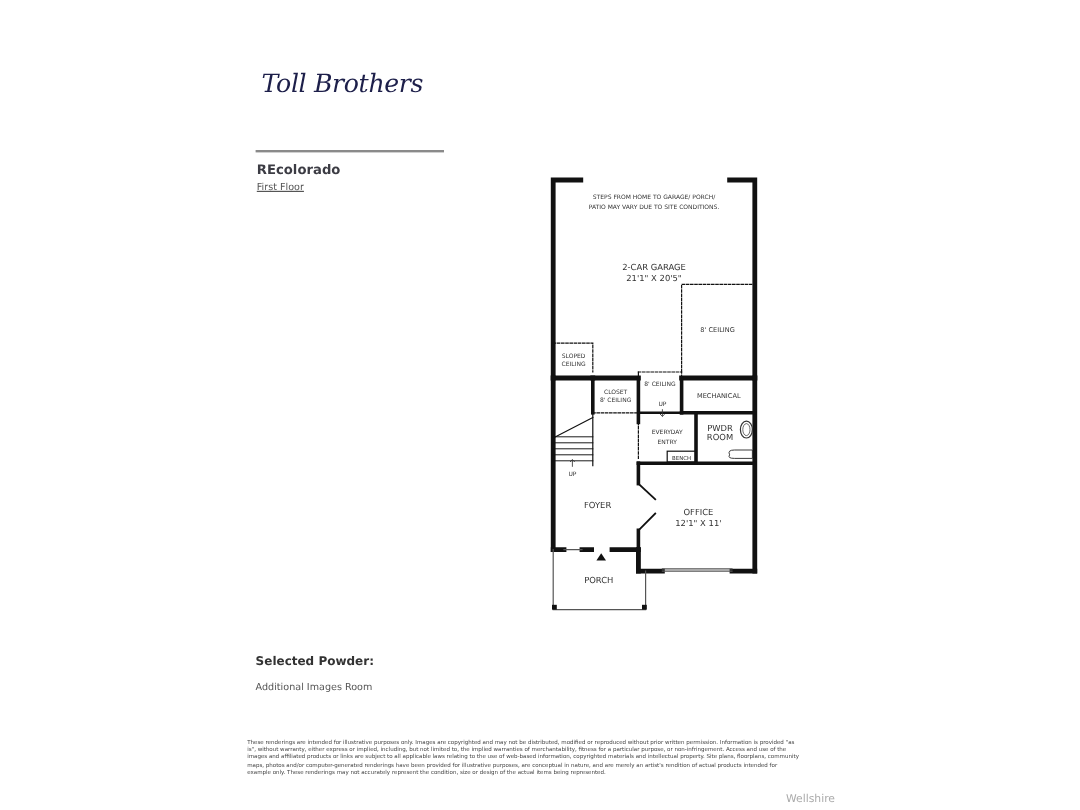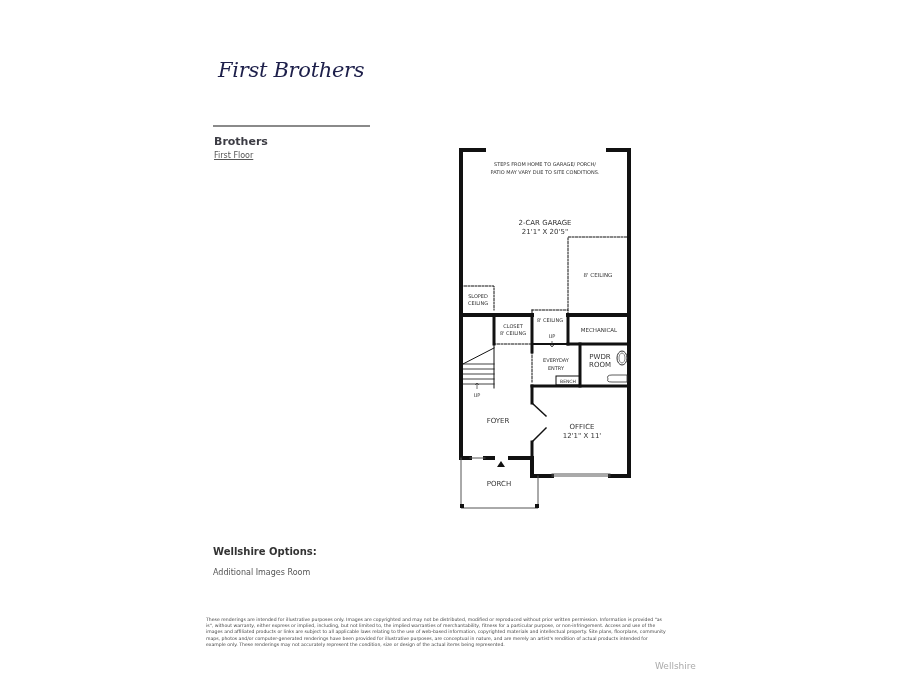--- a/index.html
+++ b/index.html
@@ -15,23 +15,23 @@
     .opt-item { left: 213px; top: 568px; font-size: 8px; color: #555; }
     .disclaimer { left: 206px; top: 617px; width: 460px; font-size: 4.6px; line-height: 6.2px; color: #444; }
     .watermark { left: 655px; top: 661px; font-size: 9px; color: #aaa; }
     .plan { left: 440px; top: 138px; width: 210px; height: 380px; }
     .plan svg { width: 210px; height: 380px; display: block; }
     .lbl { font-family: "DejaVu Sans", sans-serif; fill: #333; text-anchor: middle; }
   </style>
 </head>
 <body>
 
-<div class="abs logo">First Brothers</div>
+<div class="abs logo">Toll Brothers</div>
 <div class="abs rule"></div>
-<div class="abs model">Brothers</div>
+<div class="abs model">REcolorado</div>
 <div class="abs floor">First Floor</div>
 
 <div class="abs plan">
   <svg viewBox="440 130 210 380" xmlns="http://www.w3.org/2000/svg">
     <g stroke="#111" fill="none" stroke-linecap="square">
 
       <path d="M484 142 H461 V307" stroke-width="4"></path>
       <path d="M608 142 H629 V307" stroke-width="4"></path>
 
       <path d="M461 307 H494" stroke-width="4"></path>
@@ -111,16 +111,16 @@
     <text class="lbl" x="600" y="359" font-size="7">ROOM</text>
     <path d="M477 381 V375 M475 377 L477 375 L479 377" stroke="#333" stroke-width="0.7" fill="none"></path>
     <text class="lbl" x="477" y="389" font-size="5">UP</text>
     <text class="lbl" x="498" y="415" font-size="7">FOYER</text>
     <text class="lbl" x="582" y="421" font-size="7">OFFICE</text>
     <text class="lbl" x="582" y="430" font-size="7">12'1" X 11'</text>
     <text class="lbl" x="499" y="478" font-size="7">PORCH</text>
   </svg>
 </div>
 
-<div class="abs opt-title">Wellshire Options:</div>
+<div class="abs opt-title">Selected Powder:</div>
 <div class="abs opt-item">Additional Images Room</div>
 <div class="abs disclaimer">These renderings are intended for illustrative purposes only. Images are copyrighted and may not be distributed, modified or reproduced without prior written permission. Information is provided "as is", without warranty, either express or implied, including, but not limited to, the implied warranties of merchantability, fitness for a particular purpose, or non-infringement. Access and use of the images and affiliated products or links are subject to all applicable laws relating to the use of web-based information, copyrighted materials and intellectual property. Site plans, floorplans, community maps, photos and/or computer-generated renderings have been provided for illustrative purposes, are conceptual in nature, and are merely an artist's rendition of actual products intended for example only. These renderings may not accurately represent the condition, size or design of the actual items being represented.</div>
 <div class="abs watermark">Wellshire</div>
 
 </body></html>

